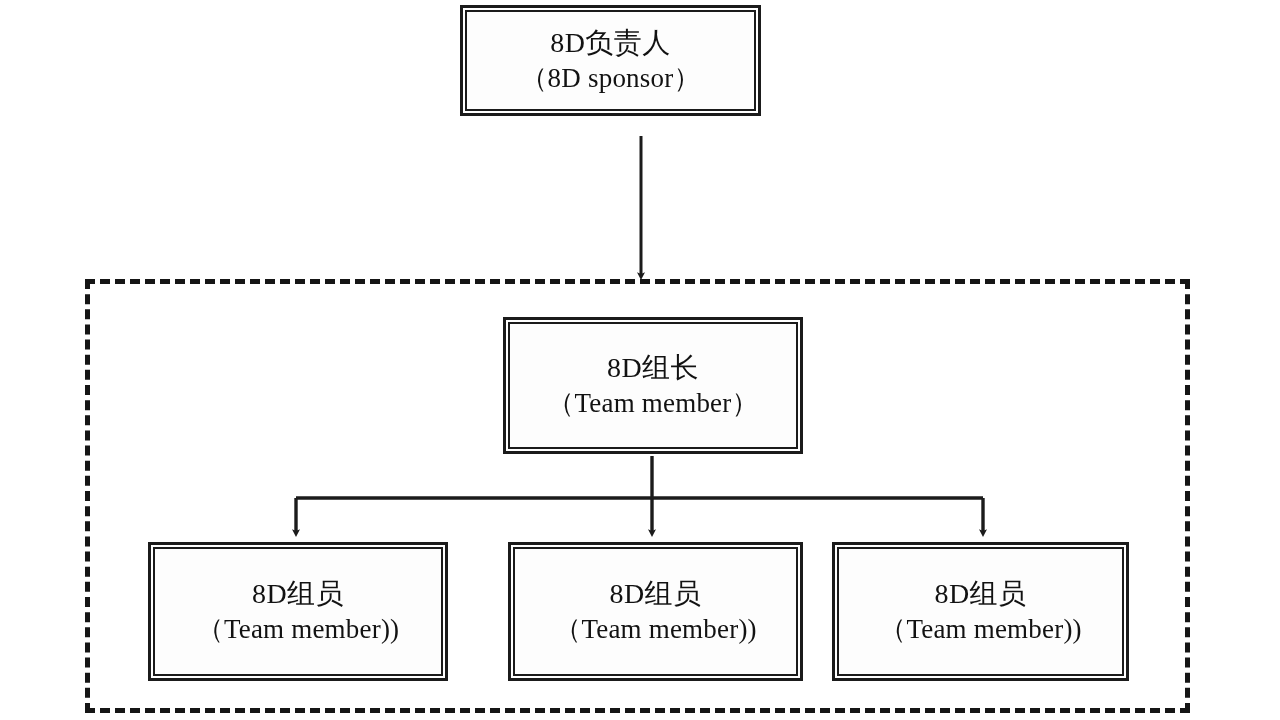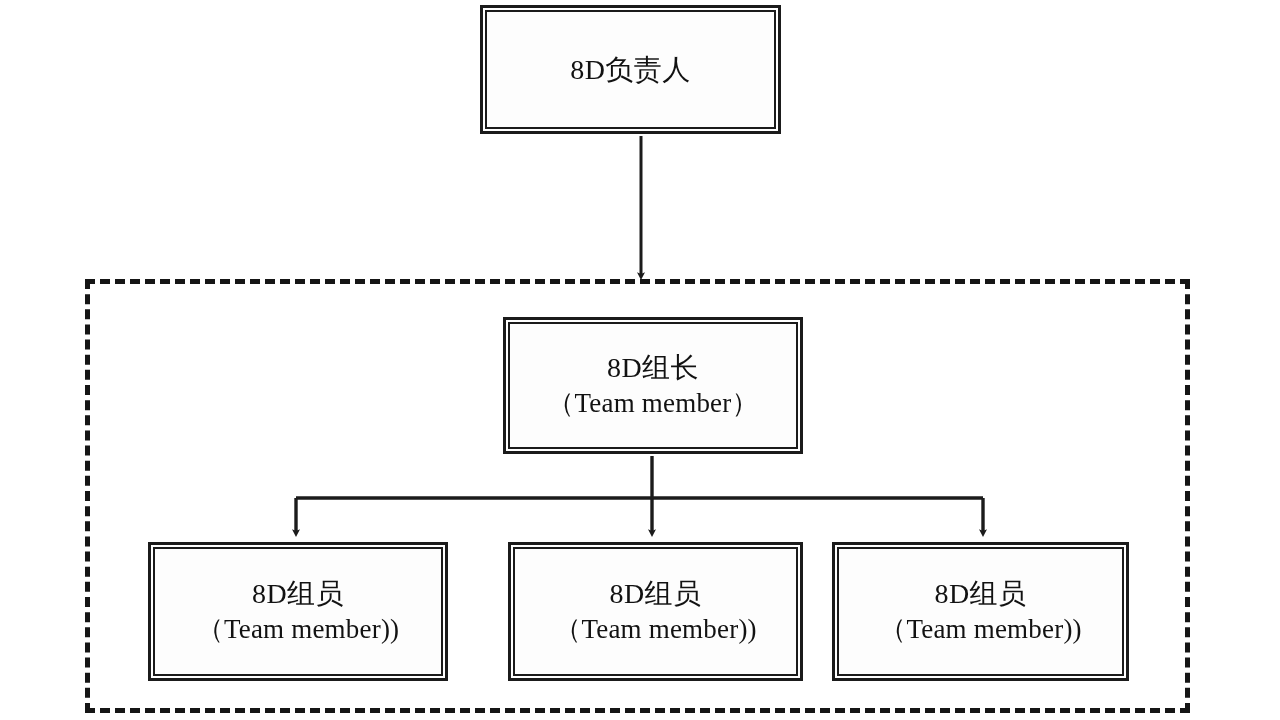--- a/index.html
+++ b/index.html
@@ -54,21 +54,21 @@
     justify-content: center;
     line-height: 1.28;
     color: #121212;
   }
   .node-line {
     display: block;
     white-space: nowrap;
     text-align: center;
   }
 
-  #node-sponsor  { left: 480px; top: 5px;   width: 301px; height: 129px; }
+  #node-sponsor  { left: 460px; top: 5px;   width: 301px; height: 111px; }
   #node-leader   { left: 503px; top: 317px; width: 300px; height: 137px; }
   #node-member-1 { left: 148px; top: 542px; width: 300px; height: 139px; }
   #node-member-2 { left: 508px; top: 542px; width: 295px; height: 139px; }
   #node-member-3 { left: 832px; top: 542px; width: 297px; height: 139px; }
 
   .fs-cn { font-size: 28px; letter-spacing: 0.5px; }
   .fs-en { font-size: 27px; letter-spacing: 0.2px; }
 
   
   #connectors {
@@ -103,20 +103,21 @@
       <line x1="296" y1="498" x2="983" y2="498" stroke="#1b1b1b" stroke-width="3.4"></line>
       <line x1="296" y1="498" x2="296" y2="533" stroke="#1b1b1b" stroke-width="3.4" marker-end="url(#arrowhead)"></line>
       <line x1="652" y1="498" x2="652" y2="533" stroke="#1b1b1b" stroke-width="3.4" marker-end="url(#arrowhead)"></line>
       <line x1="983" y1="498" x2="983" y2="533" stroke="#1b1b1b" stroke-width="3.4" marker-end="url(#arrowhead)"></line>
     </g>
   </svg>
 
   <div class="node" id="node-sponsor">
     <div class="node-inner">
       <span class="node-line fs-cn">8D负责人</span>
+      <span class="node-line fs-en">（8D sponsor）</span>
     </div>
   </div>
 
   <div class="node" id="node-leader">
     <div class="node-inner">
       <span class="node-line fs-cn">8D组长</span>
       <span class="node-line fs-en">（Team member）</span>
     </div>
   </div>
 

